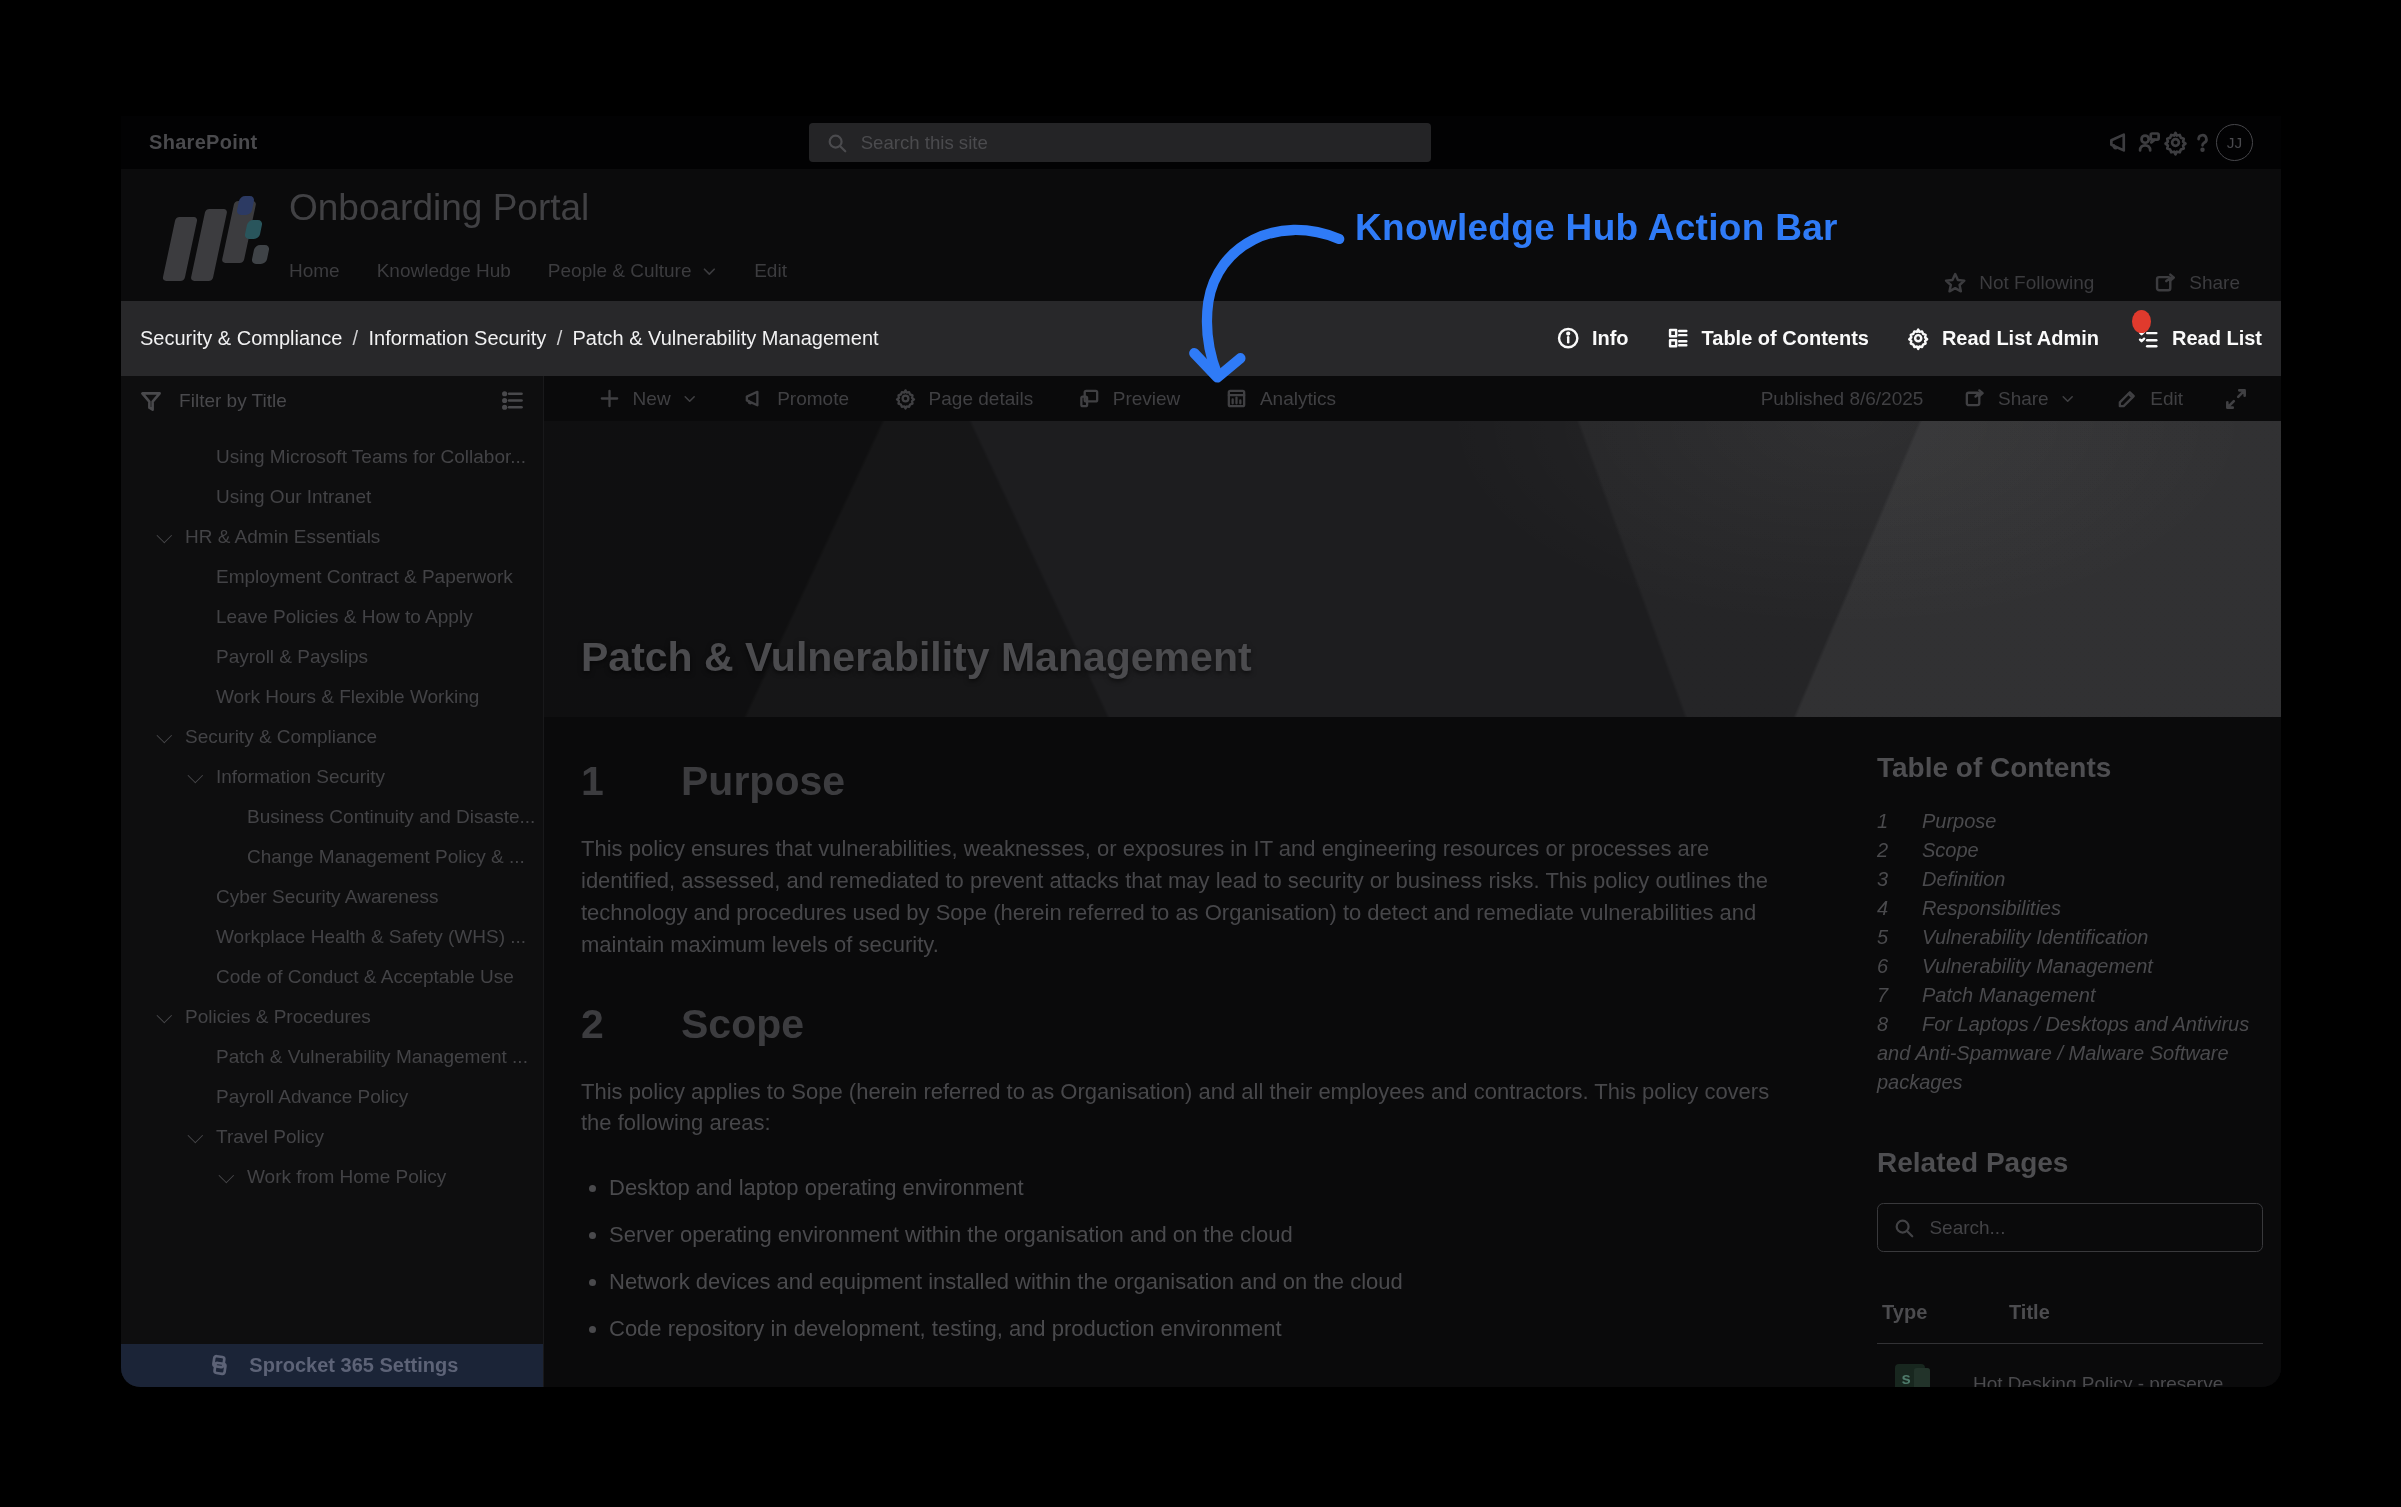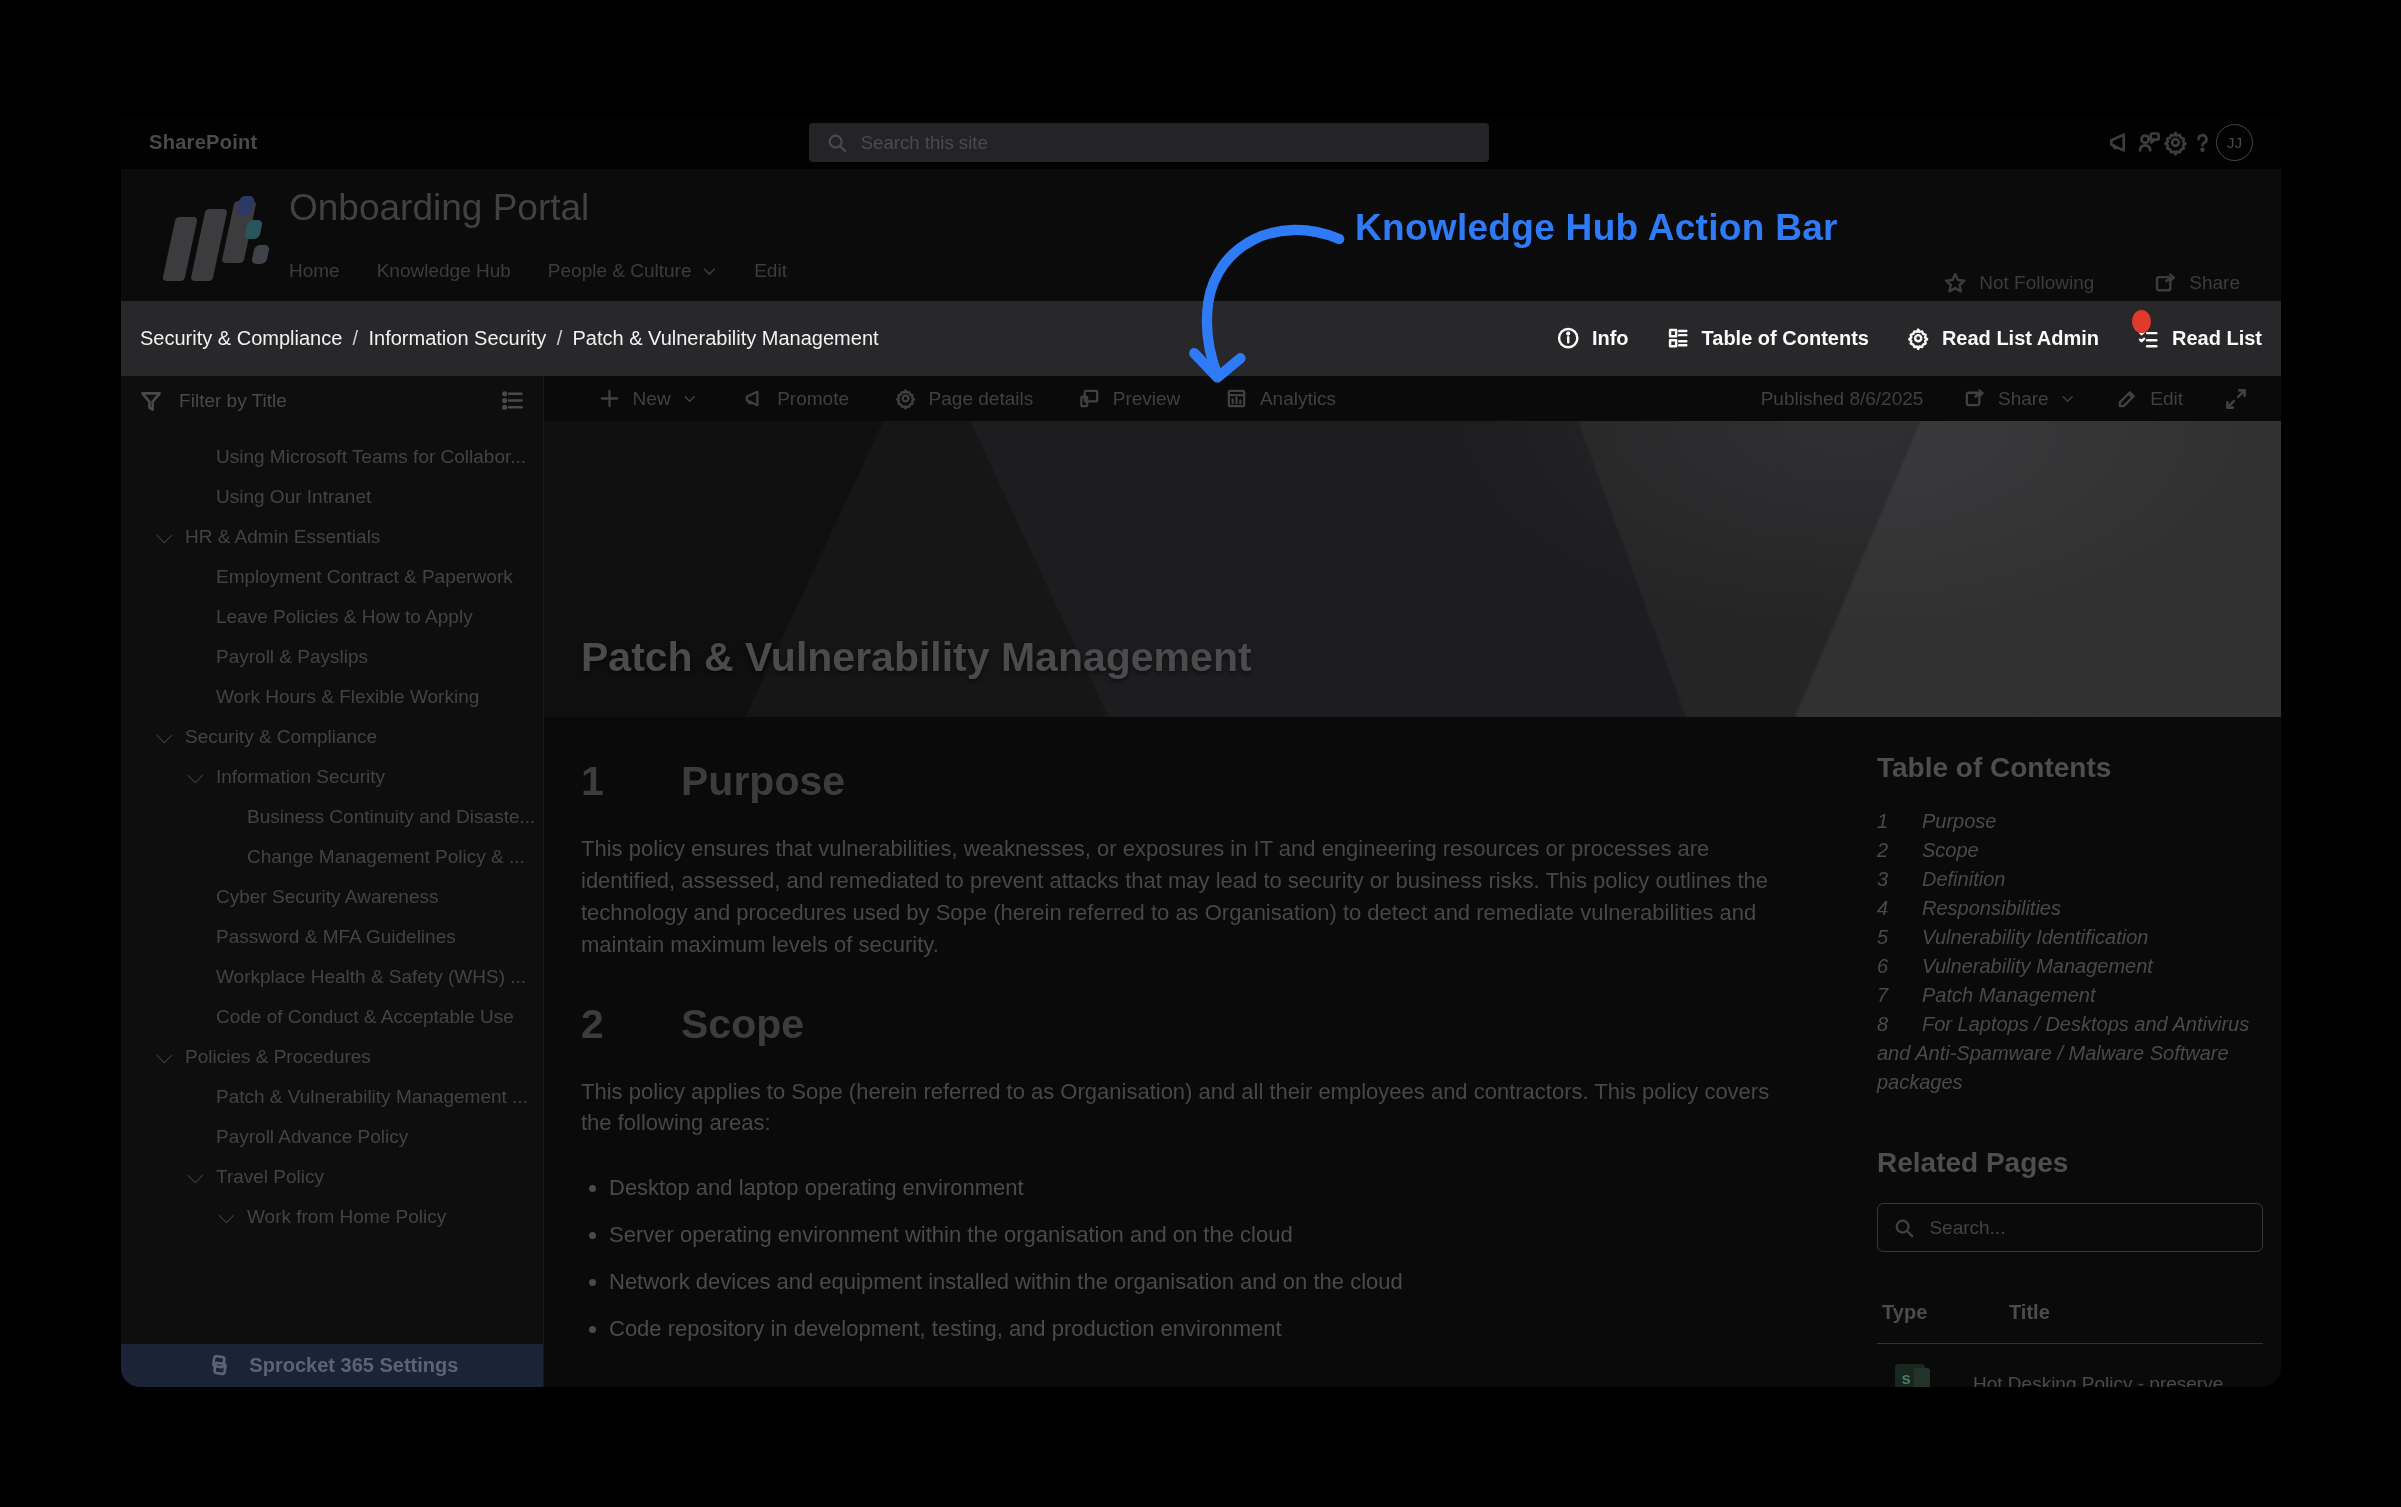--- a/index.html
+++ b/index.html
@@ -11,21 +11,21 @@
   }
   .window {
     position:absolute; left:121px; top:116px; width:2160px; height:1271px;
     background:#0a0a0b; border-radius:0 0 19px 19px; overflow:hidden;
     display:flex; flex-direction:column;
   }
   
   .suite { height:53px; background:#020203; display:flex; align-items:center;
     padding:0 28px; position:relative; color:#414144; flex:0 0 auto; }
   .brand { font-size:20px; font-weight:700; color:#4a4a4d; letter-spacing:0.3px; }
-  .suite-search { position:absolute; left:688px; top:7px; width:680px; height:39px;
+  .suite-search { position:absolute; left:688px; top:7px; width:622px; height:39px;
     background:#242426; border-radius:3.9px; display:flex; align-items:center;
     gap:13px; padding:0 16.7px; color:#4b4b4e; font-size:18.6px; }
   .suite-icons { margin-left:auto; display:flex; align-items:center; color:#3d3d40; }
   .avatar { width:37px; height:37px; border-radius:50%; border:1.9px solid #46464a;
     display:flex; align-items:center; justify-content:center; font-size:15.4px; color:#4a4a4e; }
   
   .siteheader { height:132px; background:#0b0b0c; position:relative; flex:0 0 auto; }
   .logo { position:absolute; left:45px; top:27px; width:96px; height:90px; }
   .logo .bar { position:absolute; width:22px; background:#3c3c3f; border-radius:3.9px; transform:skewX(-12deg); }
   .logo .b1 { left:2.6px; top:20.6px; height:64px; }
@@ -330,24 +330,20 @@
             <div class="titem ind-3">
               <span class="chev chev-none"></span>
               <span class="tlabel">Change Management Policy &amp; ...</span>
             </div>
 
             <div class="titem ind-2">
               <span class="chev chev-none"></span>
               <span class="tlabel">Cyber Security Awareness</span>
             </div>
 
-            <div class="titem ind-2">
-              <span class="chev chev-none"></span>
-              <span class="tlabel">Password &amp; MFA Guidelines</span>
-            </div>
 
             <div class="titem ind-2">
               <span class="chev chev-none"></span>
               <span class="tlabel">Workplace Health &amp; Safety (WHS) ...</span>
             </div>
 
             <div class="titem ind-2">
               <span class="chev chev-none"></span>
               <span class="tlabel">Code of Conduct &amp; Acceptable Use</span>
             </div>

